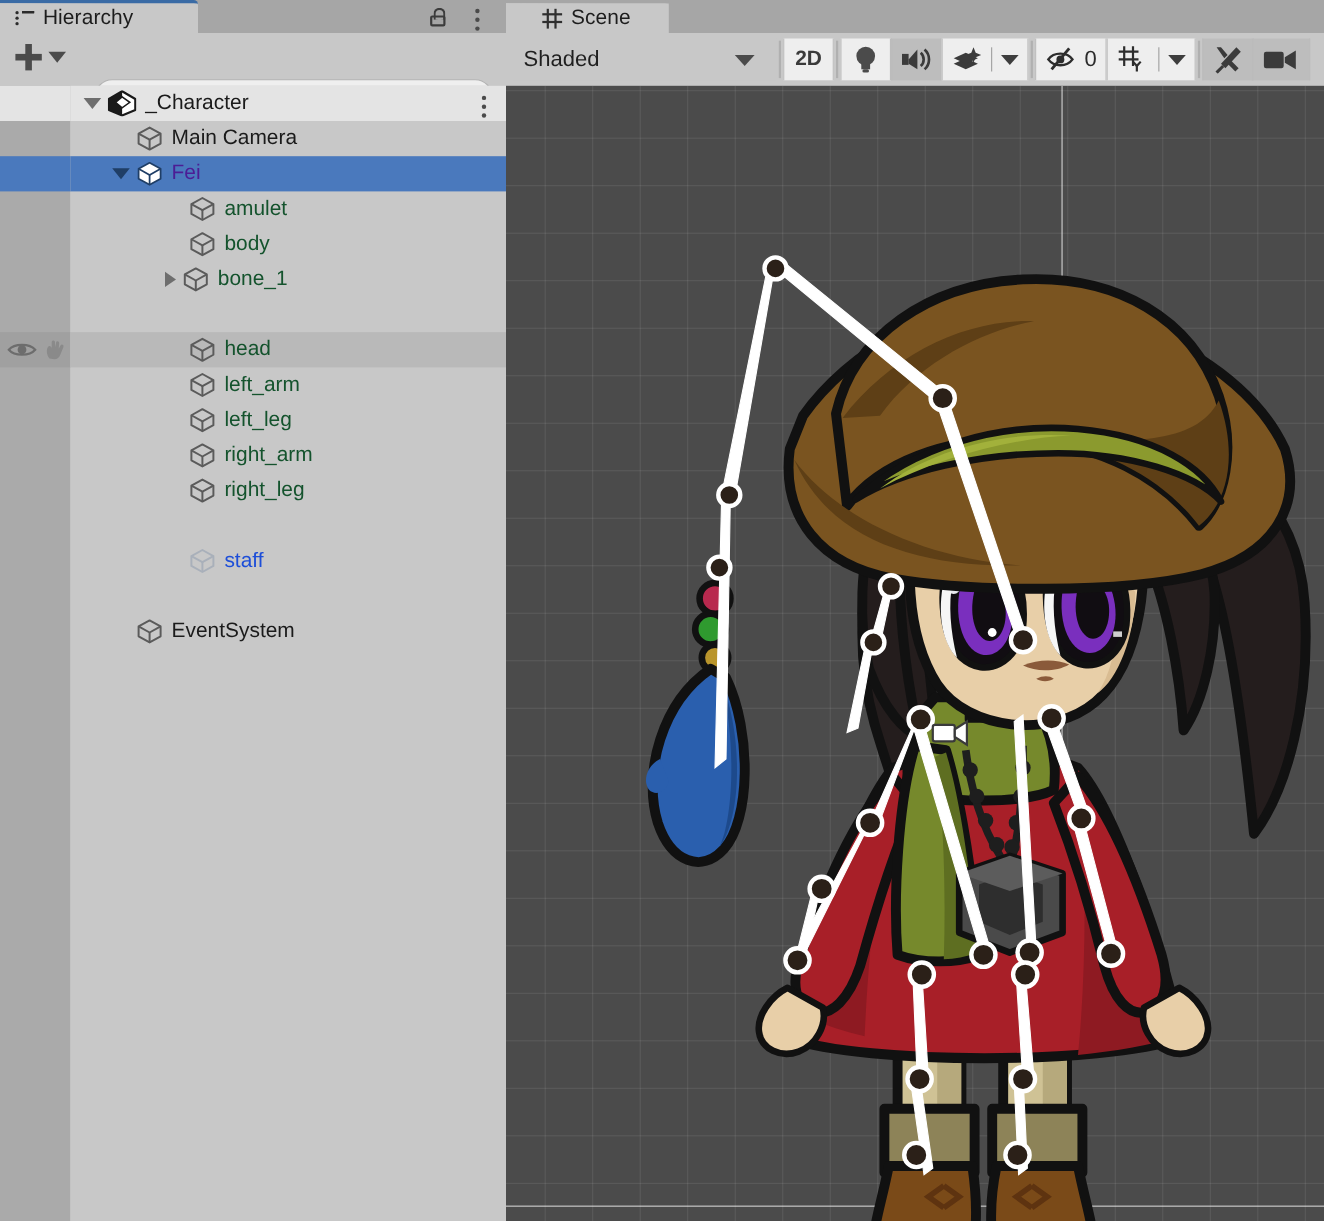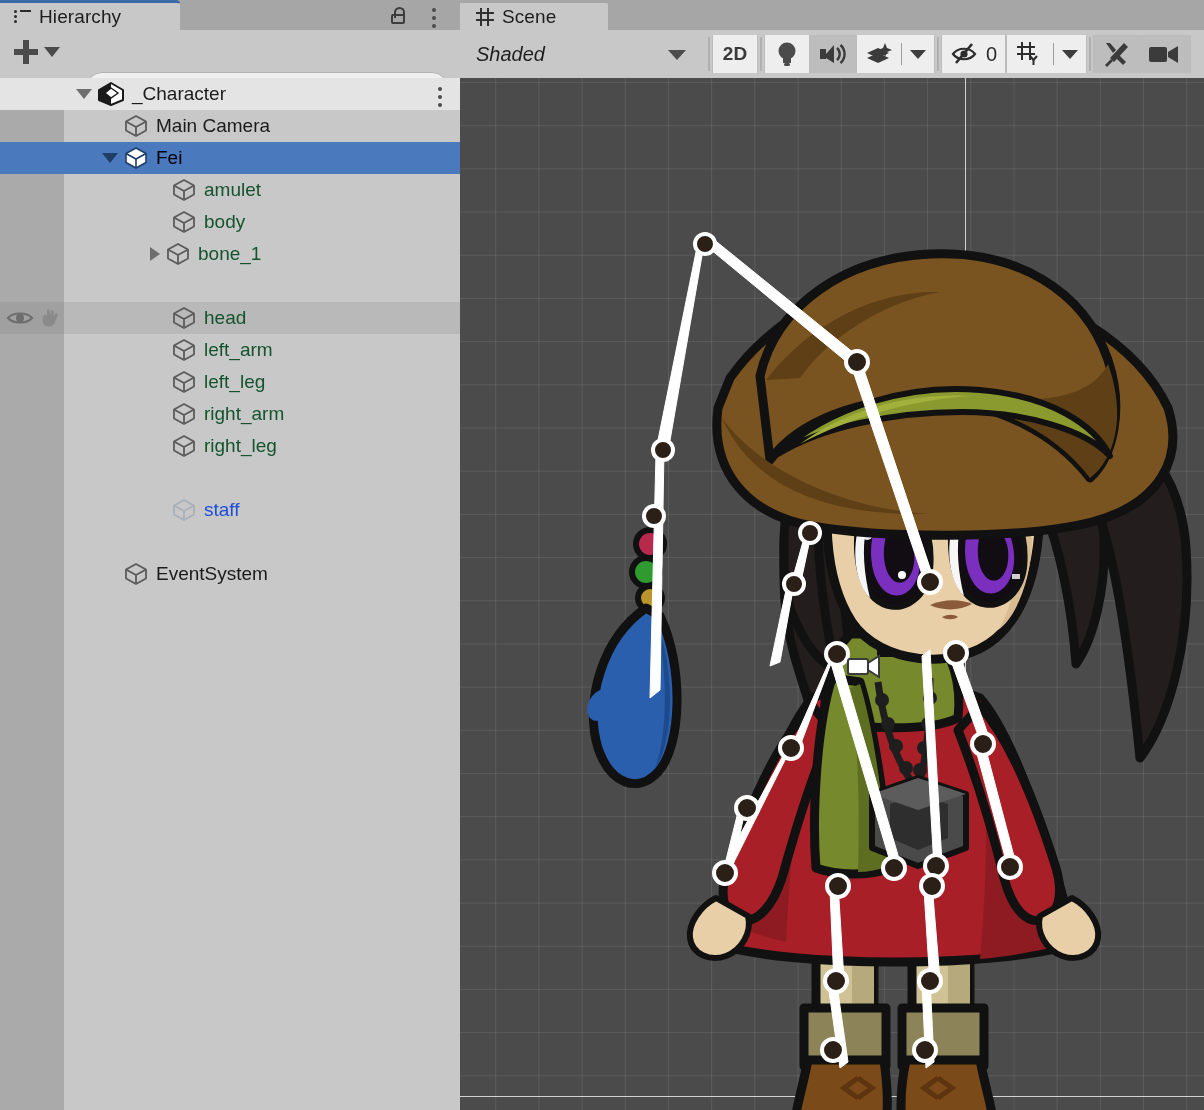--- a/index.html
+++ b/index.html
@@ -82,40 +82,40 @@
   .cube svg{display:block}
   .unity-ico{position:relative;width:26px;height:24px;flex:none;margin-right:8px;}
 
   .row.selected .rowbg-gut,.row.selected .rowbg-main{background:#4a79bd;}
   .row.hovered .rowbg-gut{background:#a0a0a0;}
   .row.hovered .rowbg-main{background:#b9b9b9;}
   .row.header-row .rowbg-gut,.row.header-row .rowbg-main{background:#e4e4e4;}
 
   .c-blue{color:#14532d;}
   .c-dark{color:#1b1b1b;}
-  .c-white{color:#000000;}
+  .c-white{color:#4c1d95;}
   .c-dim{color:#1d4ed8;}
 
   .eye-ico{position:absolute;left:6px;top:8px;width:28px;height:16px;}
   .hand-ico{position:absolute;left:40px;top:6px;width:20px;height:20px;}
   #row-kebab{right:18px;top:9px;}
 
   
   #scene{position:absolute;left:460px;top:0;width:744px;height:1110px;background:#c8c8c8;}
   #scene .tabstrip{background:#a6a6a6;}
-  #scene .tab{width:148px;border-top:3px solid #a6a6a6;padding-left:16px;}
+  #scene .tab{width:148px;border-top:3px solid #a6a6a6;padding-left:33px;}
   .grid-tab-icon{position:relative;width:18px;height:18px;flex:none;}
   .grid-tab-icon i{position:absolute;background:#2f2f2f;}
   .grid-tab-icon i.h{left:0;width:18px;height:2px;}
   .grid-tab-icon i.v{top:0;width:2px;height:18px;}
 
   #scene-toolbar{position:absolute;left:0;top:30px;width:744px;height:48px;background:#c8c8c8;display:flex;align-items:center;}
   .shaded-drop{
     position:relative;width:240px;height:38px;margin-left:6px;
-    display:flex;align-items:center;background:#c8c8c8;font-style:italic;
+    display:flex;align-items:center;background:#c8c8c8;
   }
   .shaded-drop .txt{font-size:20px;color:#1f1f1f;margin-left:10px;}
   .shaded-drop .car{position:absolute;right:20px;top:15px;width:0;height:0;border-left:9px solid transparent;border-right:9px solid transparent;border-top:10px solid #4b4b4b;}
   .sep{width:2px;height:34px;background:#b0b0b0;margin:0 2px;}
   .tbtn{
     height:38px;min-width:46px;background:#eeeeee;
     display:flex;align-items:center;justify-content:center;gap:4px;
     border-left:1px solid #bcbcbc;border-right:1px solid #bcbcbc;box-sizing:border-box;
     padding:0 8px;
   }

